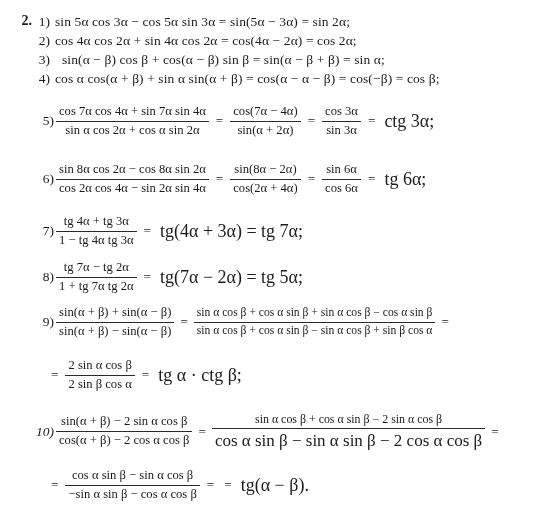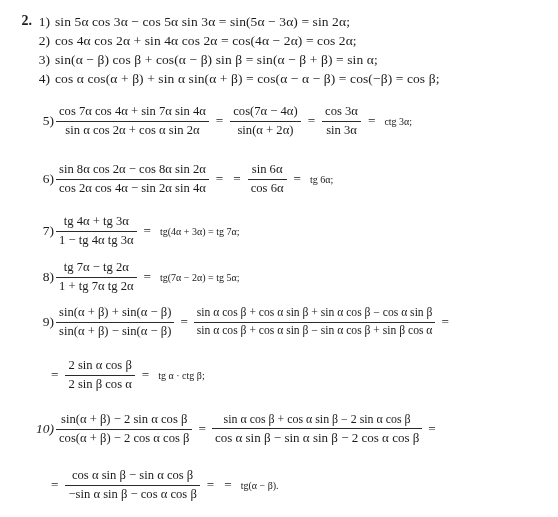--- a/index.html
+++ b/index.html
@@ -76,21 +76,21 @@
     white-space: nowrap;
   }
   .frac .den { padding: 1px 3px 0 3px; }
   .frac .bar {
     display: block;
     width: 100%;
     height: 1px;
     background: #2a2a2a;
   }
   .tail {
-    font-size: 10px;
+    font-size: 18px;
     padding-left: 4px;
   }
 
   
   .numlab {
     position: absolute;
     font-size: 13.5px;
     text-align: right;
     white-space: nowrap;
   }
@@ -102,21 +102,21 @@
 
   <div class="numlab label bold" style="left:14px; top:14px; width:18px;">2.</div>
 
   <div class="numlab" style="left:30px; top:14px; width:20px;">1)</div>
   <div class="plainline" style="left:55px; top:14px;">sin 5α cos 3α − cos 5α sin 3α = sin(5α − 3α) = sin 2α;</div>
 
   <div class="numlab" style="left:30px; top:33px; width:20px;">2)</div>
   <div class="plainline" style="left:55px; top:33px;">cos 4α cos 2α + sin 4α cos 2α = cos(4α − 2α) = cos 2α;</div>
 
   <div class="numlab" style="left:30px; top:52px; width:20px;">3)</div>
-  <div class="plainline" style="left:55px; top:52px;">sin(α − β) cos β + cos(α − β) sin β = sin(α − β + β) = sin α;</div>
+  <div class="plainline" style="left:62px; top:52px;">sin(α − β) cos β + cos(α − β) sin β = sin(α − β + β) = sin α;</div>
 
   <div class="numlab" style="left:30px; top:71px; width:20px;">4)</div>
   <div class="plainline" style="left:55px; top:71px;">cos α cos(α + β) + sin α sin(α + β) = cos(α − α − β) = cos(−β) = cos β;</div>
 
   <div class="row" style="left:30px; top:104px;">
     <div class="label" style="width:24px;">5)</div>
     <div class="fexpr">
       <span class="frac">
         <span class="num">cos 7α cos 4α + sin 7α sin 4α</span>
         <span class="bar"></span>
@@ -141,20 +141,25 @@
 
   <div class="row" style="left:30px; top:162px;">
     <div class="label" style="width:24px;">6)</div>
     <div class="fexpr">
       <span class="frac">
         <span class="num">sin 8α cos 2α − cos 8α sin 2α</span>
         <span class="bar"></span>
         <span class="den">cos 2α cos 4α − sin 2α sin 4α</span>
       </span>
       <span class="op">=</span>
+      <span class="frac">
+        <span class="num">sin(8α − 2α)</span>
+        <span class="bar"></span>
+        <span class="den">cos(2α + 4α)</span>
+      </span>
       <span class="op">=</span>
       <span class="frac">
         <span class="num">sin 6α</span>
         <span class="bar"></span>
         <span class="den">cos 6α</span>
       </span>
       <span class="op">=</span>
       <span class="tail">tg 6α;</span>
     </div>
   </div>
@@ -221,21 +226,21 @@
     <div class="fexpr" style="font-size:12.4px;">
       <span class="frac">
         <span class="num">sin(α + β) − 2 sin α cos β</span>
         <span class="bar"></span>
         <span class="den">cos(α + β) − 2 cos α cos β</span>
       </span>
       <span class="op tight">=</span>
       <span class="frac">
         <span class="num" style="font-size:11.9px;">sin α cos β + cos α sin β − 2 sin α cos β</span>
         <span class="bar"></span>
-        <span class="den" style="font-size:13px;">cos α sin β − sin α sin β − 2 cos α cos β</span>
+        <span class="den" style="font-size:17px;">cos α sin β − sin α sin β − 2 cos α cos β</span>
       </span>
       <span class="op tight">=</span>
     </div>
   </div>
 
   <div class="row" style="left:46px; top:468px;">
     <div class="fexpr">
       <span class="op">=</span>
       <span class="frac">
         <span class="num">cos α sin β − sin α cos β</span>

